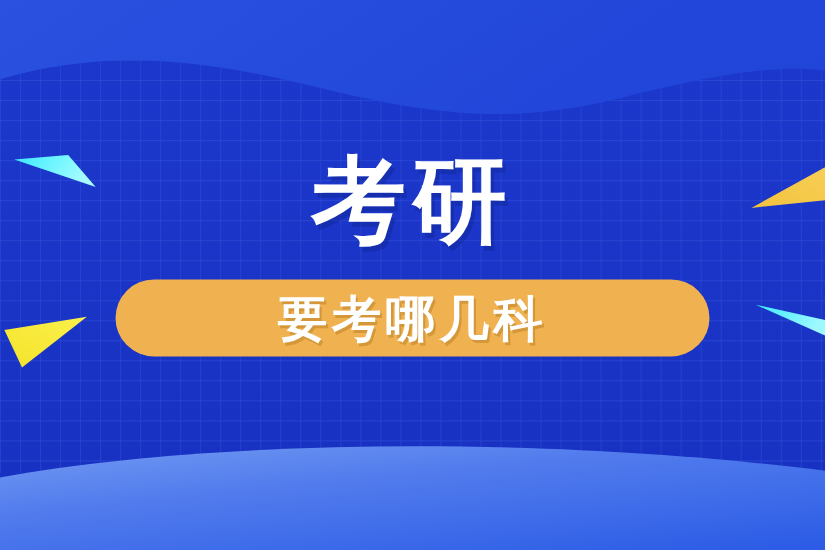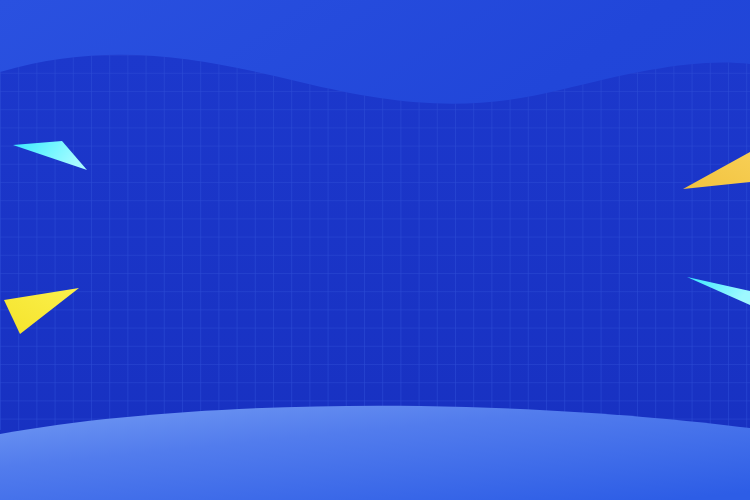--- a/index.html
+++ b/index.html
@@ -137,16 +137,20 @@
     <polygon points="13,145 62,141 87,170" fill="url(#gradCyan1)"></polygon>
 
     <polygon points="750,152 750,182 683,189" fill="url(#gradGold)"></polygon>
 
     <polygon points="79,288 4,300 20,334" fill="url(#gradYellow)"></polygon>
 
     <polygon points="687,277 750,291 750,305" fill="url(#gradCyan2)"></polygon>
   </svg>
 
   <div class="content">
+    <div class="main-title">考研</div>
 
+    <div class="pill">
+      <span class="pill-text">要考哪几科</span>
+    </div>
   </div>
 
 </div>
 
 </body></html>

